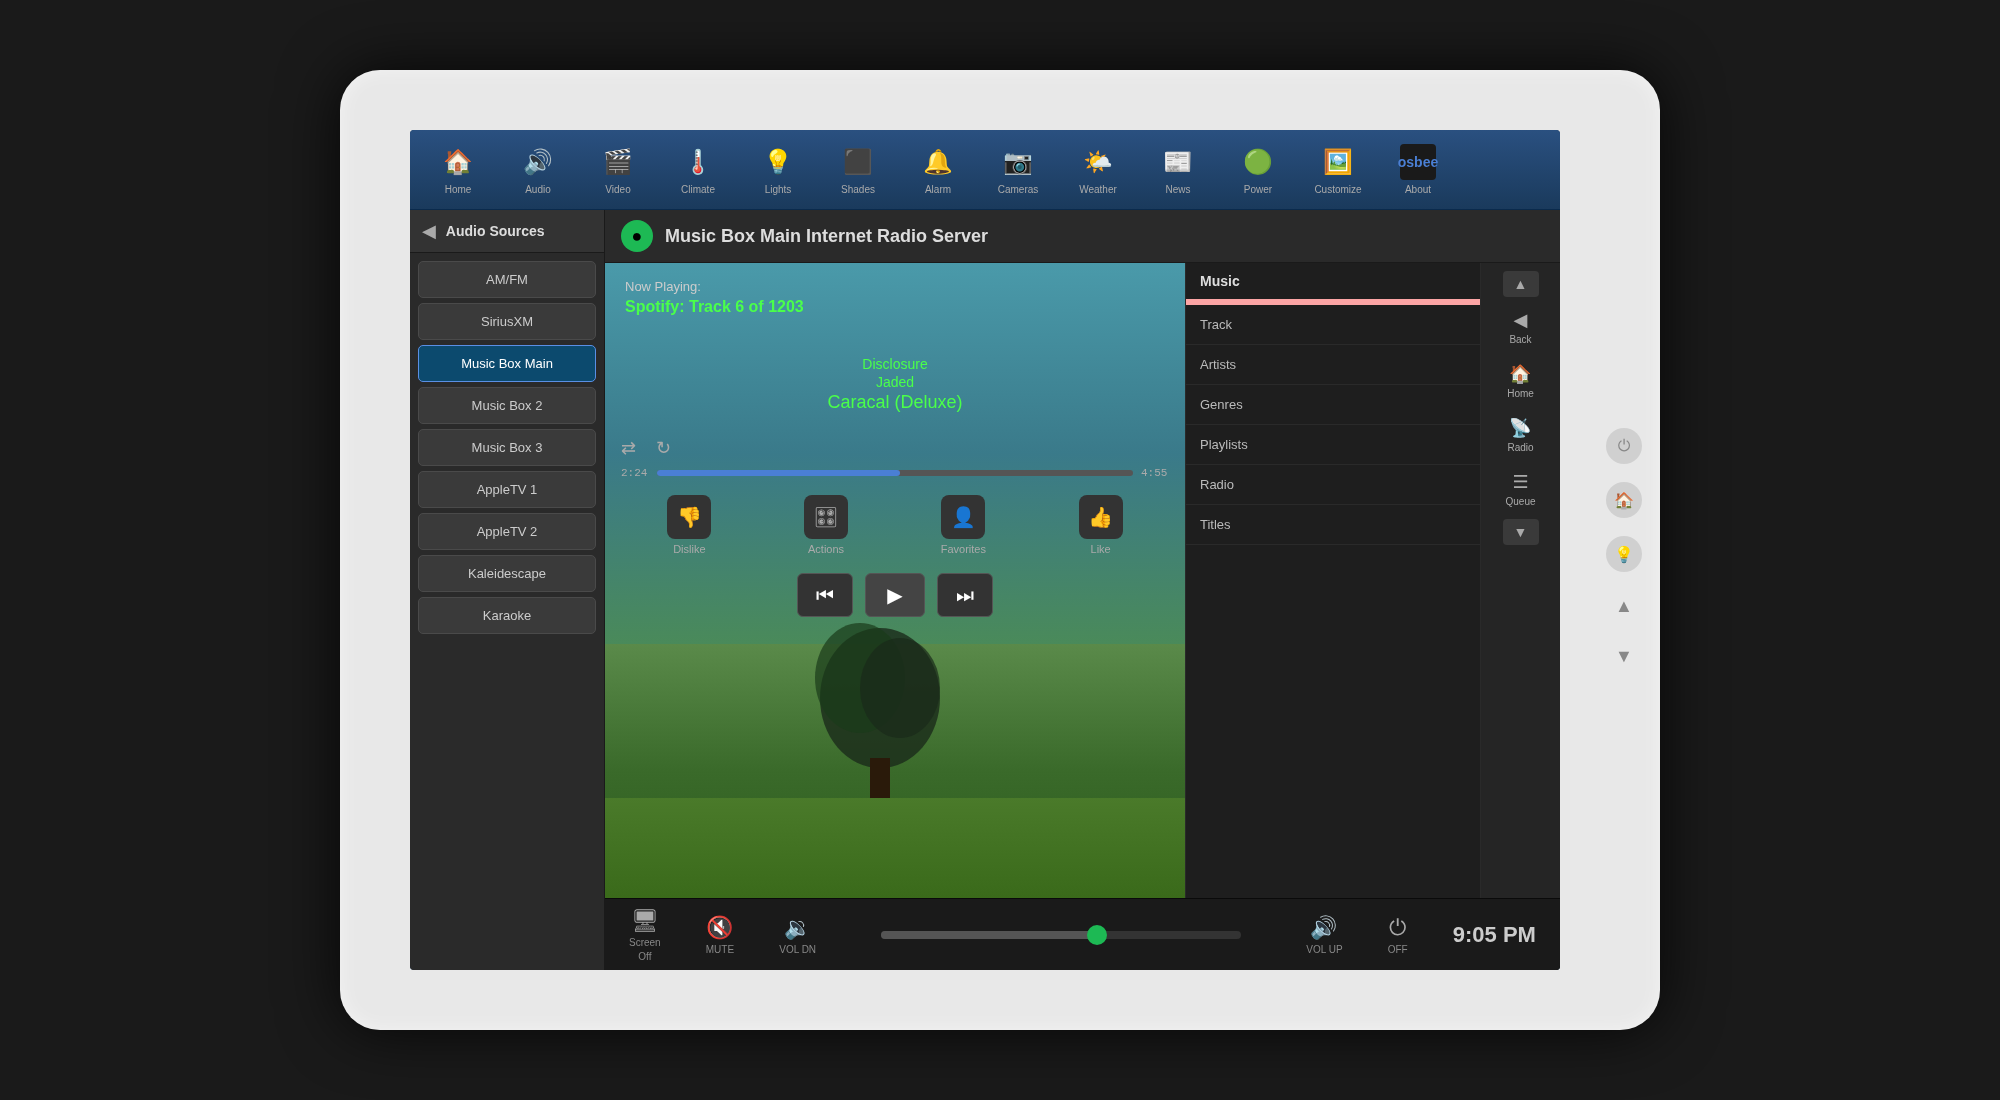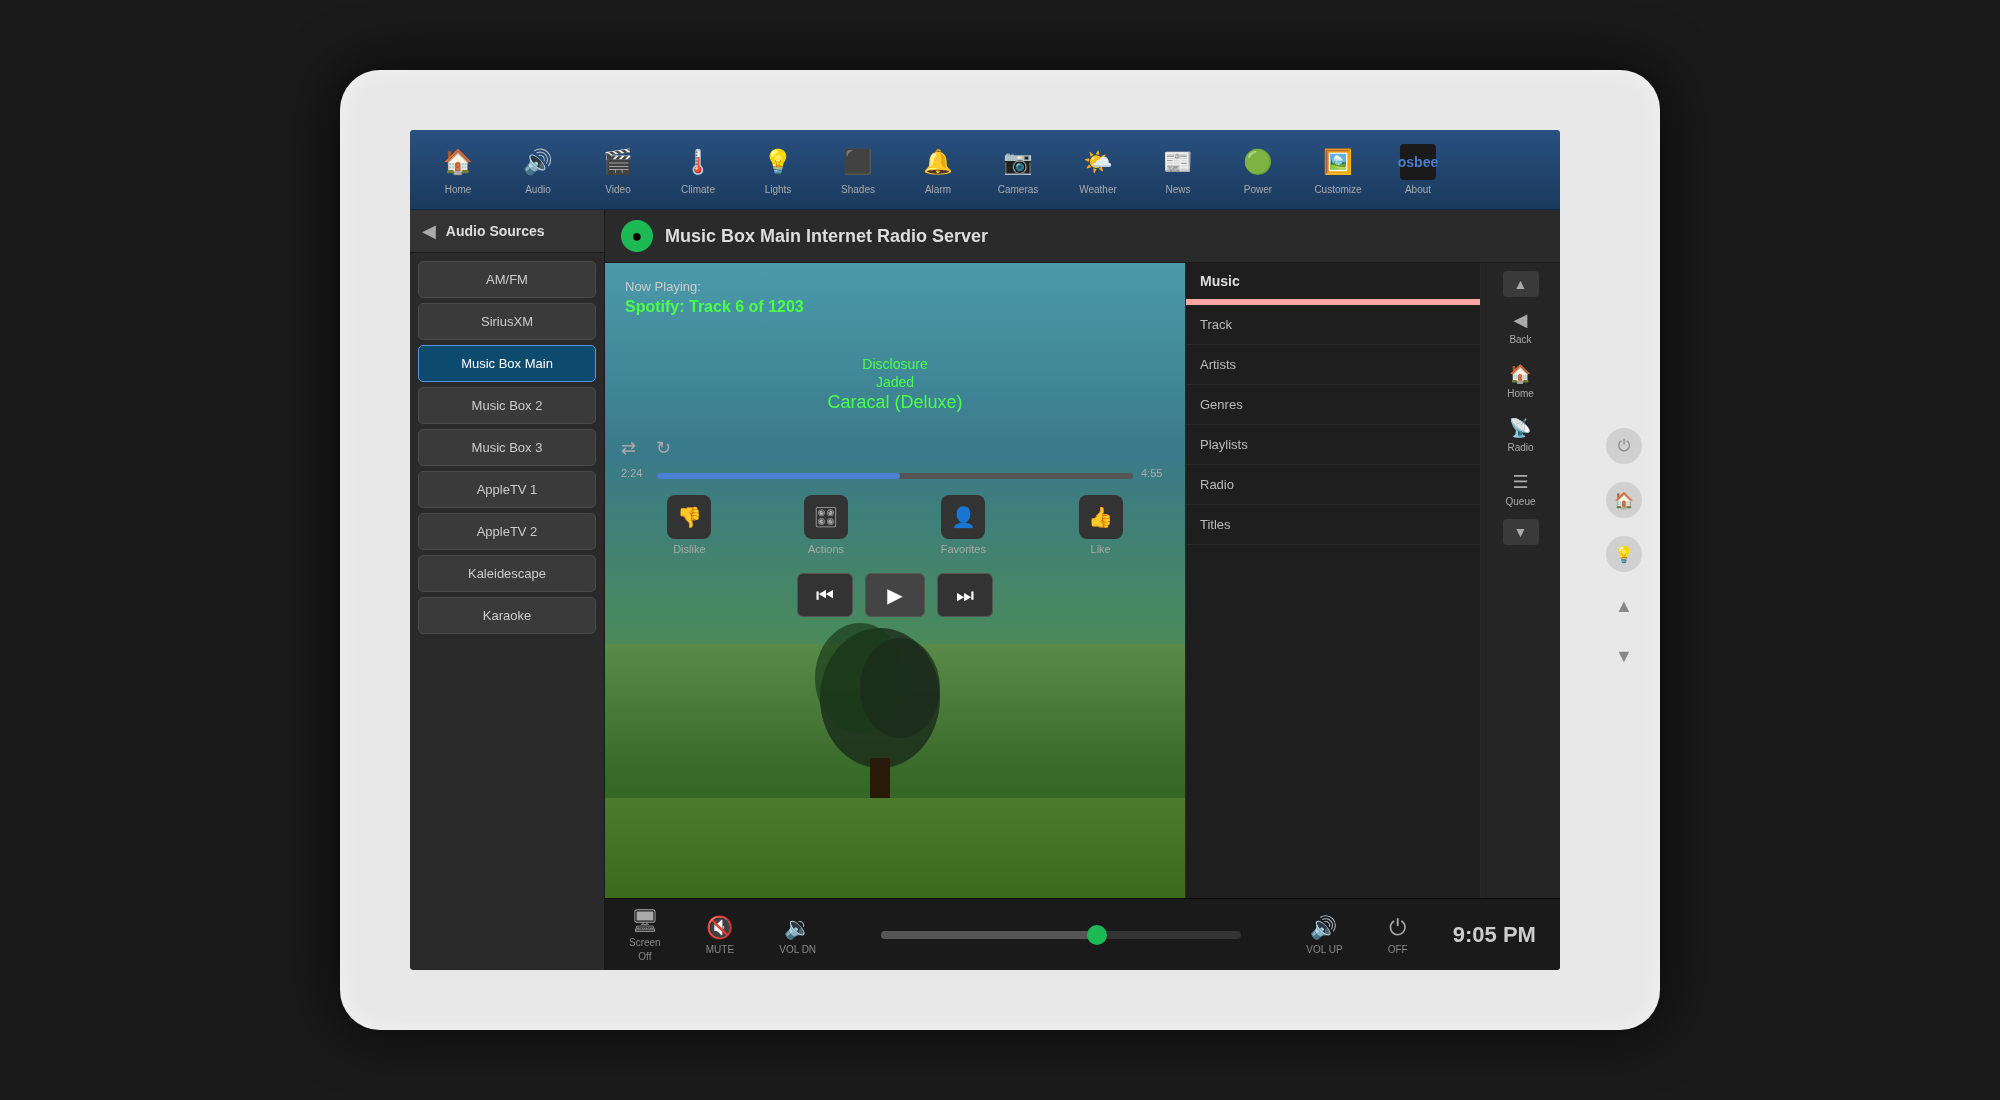--- a/index.html
+++ b/index.html
@@ -297,22 +297,23 @@
     .ctrl-icon-btn {
       color: #aaa;
       font-size: 18px;
       cursor: pointer;
       background: none;
       border: none;
     }
 
     .progress-area {
       display: flex;
-      align-items: flex-end;
+      align-items: center;
       gap: 8px;
+      font-family: Liberation Mono, monospace;
     }
     .time-label {
       color: #aaa;
       font-size: 11px;
       min-width: 28px;
     }
     .progress-bar-outer {
       flex: 1;
       height: 6px;
       background: #555;

